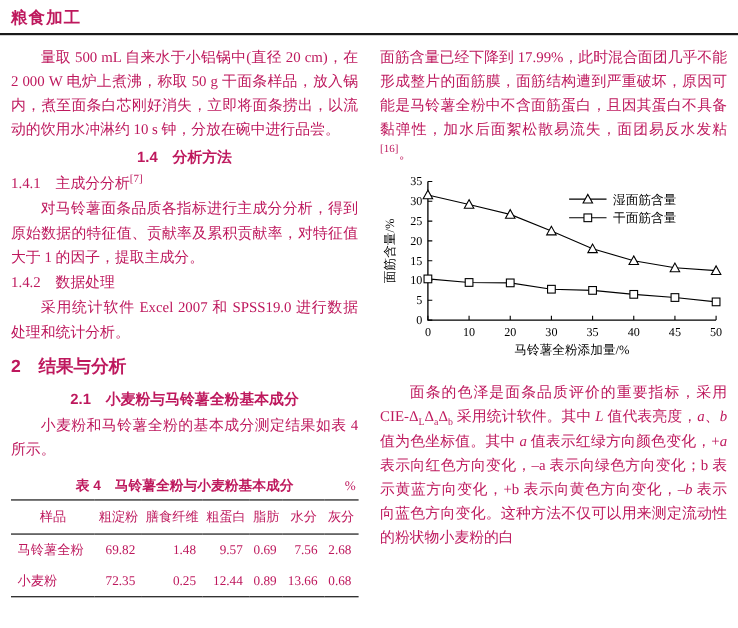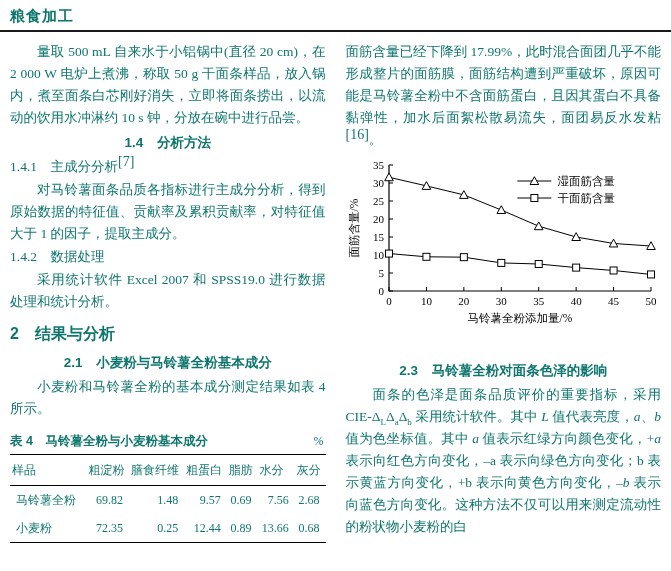--- a/index.html
+++ b/index.html
@@ -1,33 +1,33 @@
 <!DOCTYPE html>
 <html><head>
 <meta charset="utf-8">
 <style>
   html,body{margin:0;padding:0;background:#e8e8e8;}
-  .page{width:671px;height:571px;background:#fff;color:#0f766e;overflow:hidden;box-sizing:border-box;margin:0 auto;}
+  .page{width:671px;height:571px;background:#fff;color:#be185d;overflow:hidden;box-sizing:border-box;margin:0 auto;}
   .header{display:flex;justify-content:space-between;align-items:flex-end;padding:7px 10px 4px 10px;border-bottom:2px solid #1a1a1a;}
   .header-left{font-family:"Liberation Sans",sans-serif;font-weight:bold;font-size:15px;letter-spacing:1px;}
   .header-right{font-family:"Liberation Serif",serif;font-size:12px;}
   .columns{display:flex;gap:20px;padding:9px 10px 0 10px;}
   .col{flex:1;min-width:0;font-family:"Liberation Serif",serif;font-size:13.5px;line-height:22px;text-align:justify;}
   p{margin:0;}
   .indent{text-indent:2em;}
   .h-bold{font-family:"Liberation Sans",sans-serif;font-weight:bold;font-size:13.5px;margin:3px 0 2px 0;text-align:center;}
   .h-plain{font-size:13.5px;margin:1px 0;text-align:left;}
   .h-major{font-family:"Liberation Sans",sans-serif;font-weight:bold;font-size:16px;margin:10px 0 7px 0;text-align:left;}
-  sup{font-size:14px;line-height:0;}
+  sup{font-size:10px;line-height:0;}
   sub{font-size:9px;line-height:0;}
   .table-block{margin-top:12px;}
-  .table-title-row{position:relative;font-family:"Liberation Sans",sans-serif;font-weight:bold;font-size:12.5px;line-height:18px;}
+  .table-title-row{position:relative;text-align:center;font-family:"Liberation Sans",sans-serif;font-weight:bold;font-size:12.5px;line-height:18px;}
   .table-unit{position:absolute;right:2px;top:0;font-family:"Liberation Serif",serif;font-weight:normal;font-size:12px;}
   table{width:100%;border-collapse:collapse;font-size:12px;margin-top:4px;border-top:1.5px solid #000;border-bottom:1.5px solid #000;font-family:"Liberation Serif",serif;}
-  thead th{border-bottom:1px solid #000;font-weight:normal;padding:4px 2px;white-space:nowrap;}
+  thead th{border-bottom:1px solid #000;font-weight:normal;padding:4px 2px;text-align:center;white-space:nowrap;}
   tbody td{padding:3px 6px 3px 2px;text-align:right;white-space:nowrap;}
   tbody td:first-child{text-align:left;padding-left:6px;font-family:Liberation Serif, serif;}
   .figure{margin-top:4px;text-align:center;}
   svg{font-family:"Liberation Serif",serif;}
   .caption{text-align:center;font-family:"Liberation Sans",sans-serif;font-weight:bold;font-size:12.5px;margin-top:4px;line-height:18px;}
   .sec23{margin-top:14px;}
 </style>
 </head>
 <body>
 
@@ -151,18 +151,17 @@
               <rect x="300.5" y="115.94" width="7" height="7" fill="#ffffff" stroke="#000" stroke-width="1"></rect>
               <line x1="170.38" y1="26" x2="204.38" y2="26" stroke="#000" stroke-width="1"></line>
               <path d="M187.38 21.7 L183.07999999999998 29.5 L191.68 29.5 Z" fill="#ffffff" stroke="#000" stroke-width="1"></path>
               <text x="210.38" y="30" font-size="11.5">湿面筋含量</text>
               <line x1="170.38" y1="43" x2="204.38" y2="43" stroke="#000" stroke-width="1"></line>
               <rect x="183.88" y="39.5" width="7" height="7" fill="#ffffff" stroke="#000" stroke-width="1"></rect>
               <text x="210.38" y="47" font-size="11.5">干面筋含量</text>
             </svg></div>
       </div>
 
-      <p class="h-bold sec23">2.3　马铃薯全粉对面条色泽的影响</p>
       <p class="indent"><span>面条的色泽是面条品质评价的重要指标，采用 CIE-Δ</span><sub>L</sub><span>Δ</span><sub>a</sub><span>Δ</span><sub>b</sub><span> 采用统计软件。其中 </span><i>L</i><span> 值代表亮度，</span><i>a</i><span>、</span><i>b</i><span> 值为色坐标值。其中 </span><i>a</i><span> 值表示红绿方向颜色变化，+</span><i>a</i><span> 表示向红色方向变化，–a 表示向绿色方向变化；b 表示黄蓝方向变化，+b 表示向黄色方向变化，–</span><i>b</i><span> 表示向蓝色方向变化。这种方法不仅可以用来测定流动性的粉状物小麦粉的白</span></p>
     </div>
 
   </div>
 </div>
 
 </body></html>

